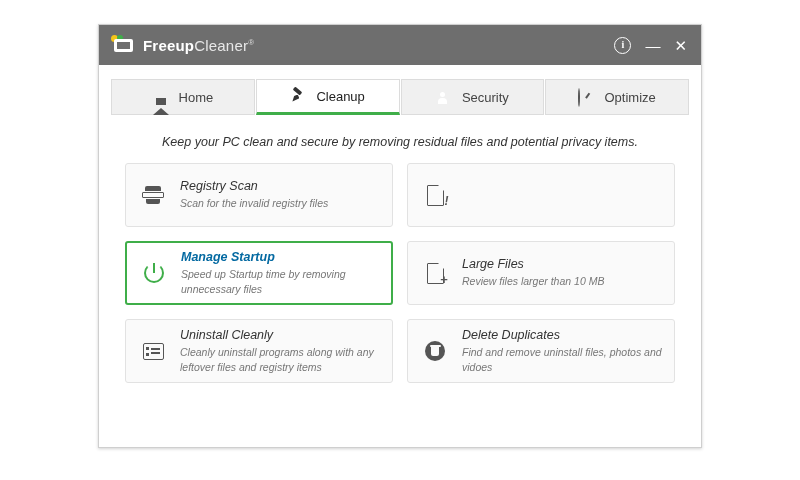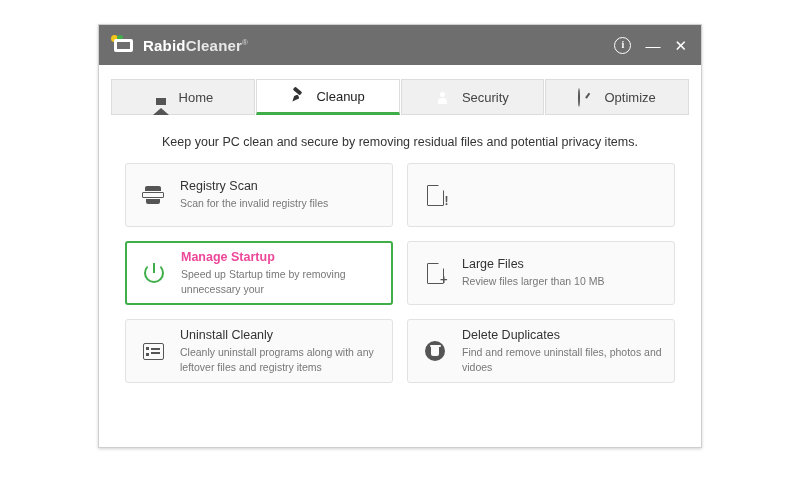--- a/index.html
+++ b/index.html
@@ -79,21 +79,21 @@
 
   .brand-text {
     font-size: 15px;
     font-weight: bold;
     color: #ffffff;
     letter-spacing: 0.2px;
     white-space: nowrap;
   }
   .brand-text .light {
     color: #e8e8e8;
-    font-weight: bold;
+    font-weight: normal;
   }
   .brand-tm {
     font-size: 8px;
     vertical-align: super;
     color: #d8d8d8;
     font-weight: normal;
   }
 
   .win-controls {
     margin-left: auto;
@@ -247,20 +247,21 @@
     transform: rotate(35deg);
     transform-origin: bottom center;
   }
 
   
   .content {
     flex: 1 1 auto;
     background: #ffffff;
     padding: 0 12px;
     box-sizing: border-box;
+    font-style: italic;
   }
 
   .headline {
     text-align: center;
     font-size: 12.5px;
     color: #333333;
     padding: 20px 0 14px 0;
   }
 
   .card-grid {
@@ -299,21 +300,21 @@
   .card.selected .card-icon { color: #3fae49; }
 
   .card-text { min-width: 0; }
   .card-title {
     font-size: 12.5px;
     color: #333333;
     margin-bottom: 3px;
     font-weight: normal;
   }
   .card.selected .card-title {
-    color: #ec4899;
+    color: #0369a1;
     font-weight: bold;
   }
   .card-desc {
     font-size: 10.5px;
     color: #777777;
     line-height: 1.35;
   }
 
   
   .g-registry {
@@ -458,21 +459,21 @@
 <div class="app-window">
 
   <div class="titlebar">
     <div class="brand">
       <span class="brand-mark">
         <span class="dot-y"></span>
         <span class="dot-g"></span>
         <span class="scr"></span>
       </span>
       <span class="brand-text">
-        <span>Rabid</span><span class="light">Cleaner</span><span class="brand-tm">®</span>
+        <span>Freeup</span><span class="light">Cleaner</span><span class="brand-tm">®</span>
       </span>
     </div>
     <div class="win-controls">
       <span class="win-btn info-btn">i</span>
       <span class="win-btn">—</span>
       <span class="win-btn">✕</span>
     </div>
   </div>
 
   <div class="tabs">
@@ -520,21 +521,21 @@
             </span>
         </span>
       </div>
 
       <div class="card selected">
         <span class="card-icon">
           <span class="g-power"></span>
         </span>
         <span class="card-text">
           <div class="card-title">Manage Startup</div>
-          <div class="card-desc">Speed up Startup time by removing unnecessary your</div>
+          <div class="card-desc">Speed up Startup time by removing unnecessary files</div>
         </span>
       </div>
 
       <div class="card">
         <span class="card-icon">
           <span class="g-largefile">
               <span class="plus">+</span>
             </span>
         </span>
         <span class="card-text">

